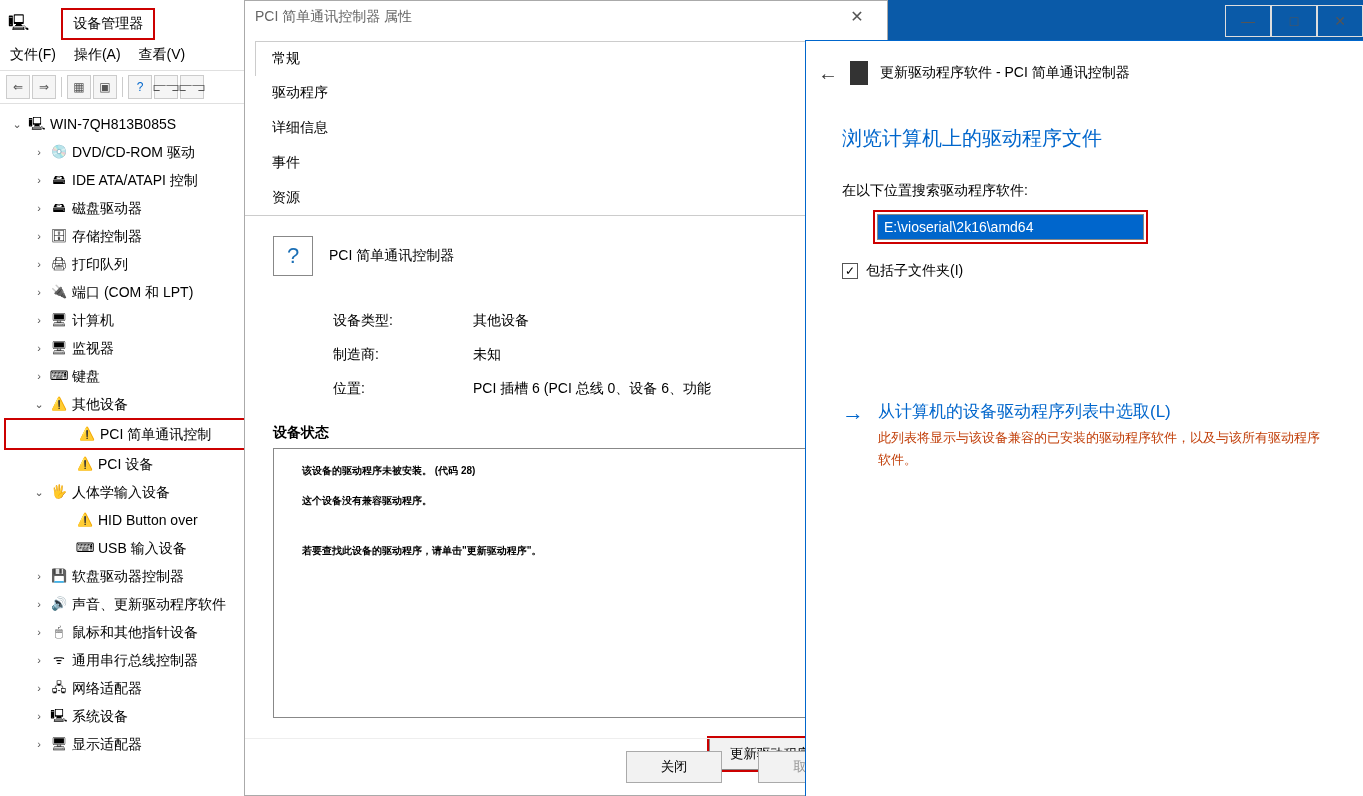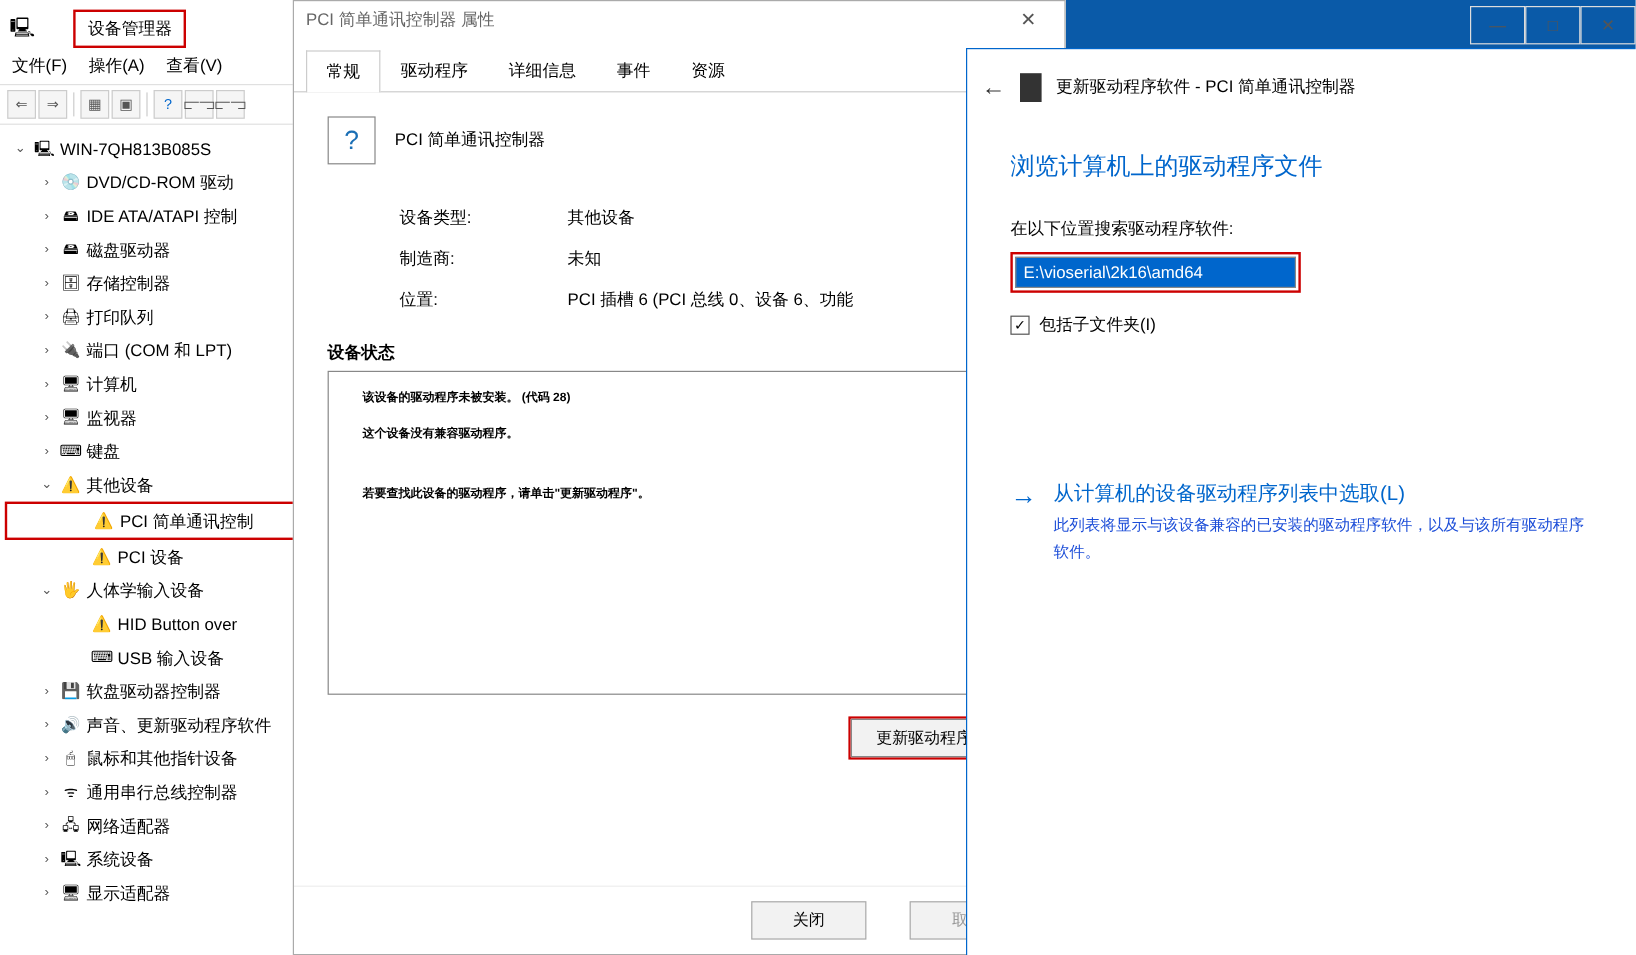--- a/index.html
+++ b/index.html
@@ -27,21 +27,21 @@
 .indent2 { padding-left: 54px; }
 .hl-red { border: 2px solid #cc0000; }
 
 
 .props {
   position: absolute; left: 244px; top: 0; width: 644px; height: 796px;
   background: #fff; border: 1px solid #aaa;
 }
 .props-titlebar { display:flex; align-items:center; justify-content:space-between; padding: 6px 10px; color:#666;gap:45px; }
 .props-titlebar .winbtns span { display:inline-block; width:40px; text-align:center; font-size:16px; color:#555; }
-.tabs { display:flex; border-bottom: 1px solid #ccc; padding: 0 10px; margin-top: 8px; }
+.tabs { display:flex; border-bottom: 1px solid #ccc; padding: 0 10px; margin-top: 8px; flex-direction: column; }
 .tab { padding: 8px 16px; border: 1px solid transparent; border-bottom:none; cursor:default; }
 .tab.active { border-color: #ccc; background:#fff; position:relative; top:1px; }
 .props-body { padding: 20px 28px; }
 .dev-header { display:flex; align-items:center; gap: 16px; margin-bottom: 28px;}
 .dev-icon { width:40px; height:40px; border:1px solid #888; display:flex;align-items:center;justify-content:center; font-size:22px; color:#1b6fb5; }
 .dev-info-row { display:flex; padding: 8px 0 8px 60px;}
 .dev-info-row .lbl { width: 140px; }
 .status-group { margin-top: 18px; font-weight: bold; }
 .status-group .legend { margin-bottom: 6px; }
 .status-box { border:1px solid #888; padding: 12px 28px; height: 270px; font-size:10px; line-height: 2.0; }
@@ -58,28 +58,28 @@
   background:#fff; border:1px solid #0066cc; border-bottom:none; border-right:none;
 }
 .wizard-wincontrols { position:absolute; top:-36px; right:0; display:flex; }
 .wizard-wincontrols span { width:46px; height:32px; display:flex;align-items:center;justify-content:center; border:1px solid #ddd; font-size:14px; color:#555; }
 .wizard-header { display:flex; align-items:center; gap:12px; padding: 20px 12px 12px 12px; }
 .wizard-header .back { font-size:20px; color:#333; }
 .wizard-header .hicon { width:18px; height:24px; background:#333; }
 .wizard-body { padding: 8px 36px; }
 .wizard-h1 { color:#0066cc; font-size:20px; margin: 20px 0 30px 0; font-weight:normal;}
 .wizard-label { margin-bottom: 10px; }
-.path-hl { border:2px solid #cc0000; padding:2px; display:inline-block; width: 242px;}
+.path-hl { border:2px solid #cc0000; padding:2px; display:inline-block; width: 275px; margin-left: 31px;}
 .path-input { background:#0066cc; color:#fff; padding: 4px 6px; width: 100%; border:1px solid #888; }
 .chk-row { display:flex; align-items:center; gap:8px; margin-top: 18px; }
 .chk-row .chk { width:16px; height:16px; border:1px solid #555; display:flex;align-items:center;justify-content:center; font-size:12px;}
 .option-link { display:flex; gap:14px; margin-top: 120px; cursor:default;}
 .option-link .arrow-r { color:#0066cc; font-size:22px; }
 .option-link .ol-title { color:#0066cc; font-size:17px; }
-.option-link .ol-desc { color:#1d4ed8; font-size:13px; line-height:1.7; margin-top:4px; }
+.option-link .ol-desc { color:#c2410c; font-size:13px; line-height:1.7; margin-top:4px; }
 
 .blue-bg { position:absolute; left:888px; top:0; width:475px; height:40px; background:#0a5aa8;}
 </style>
 </head>
 <body>
 
 <div class="blue-bg"></div>
 
 <div class="devmgr">
   <div style="display:flex;align-items:center;">

